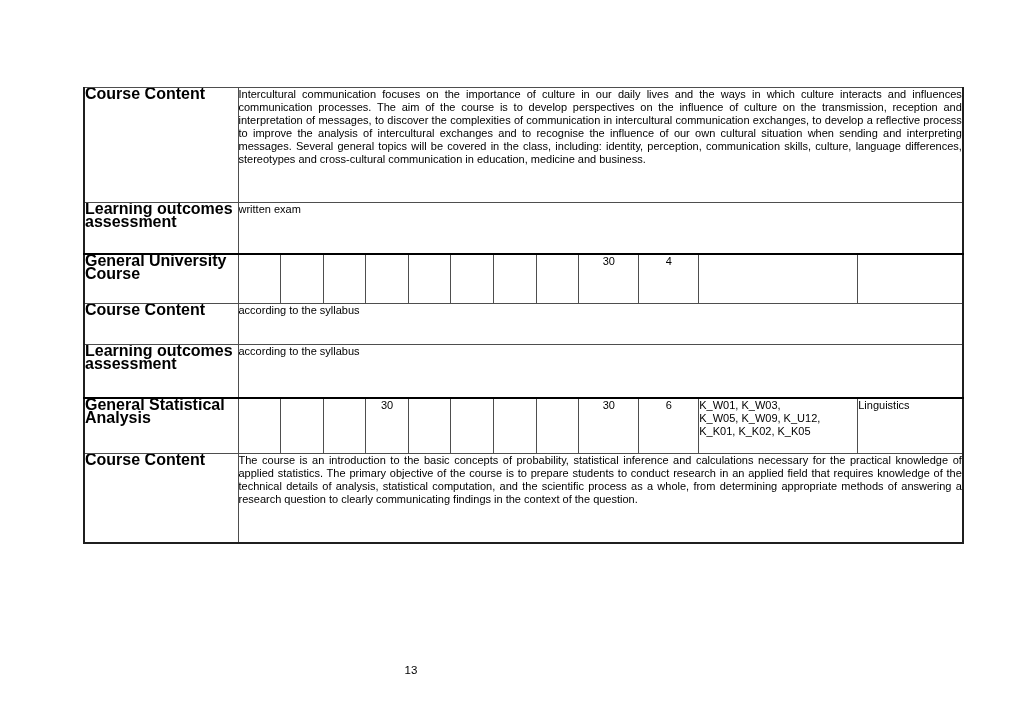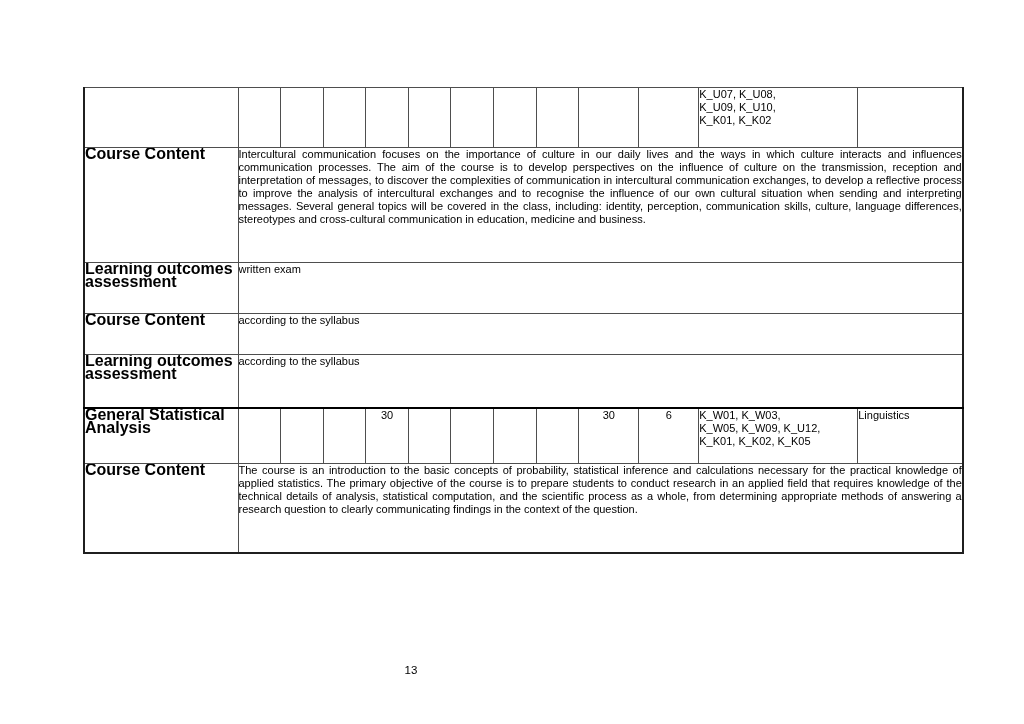--- a/index.html
+++ b/index.html
@@ -57,49 +57,48 @@
         <col style="width:42.6px">
         <col style="width:42.6px">
         <col style="width:42.6px">
       <col style="width:60px">
       <col style="width:60px">
       <col style="width:159px">
       <col style="width:105px">
     </colgroup>
     <tbody>
 
-      <tr class="r1">
-        <td class="label"></td>
-        <td></td>
-        <td></td>
-        <td></td>
-        <td></td>
-        <td></td>
-        <td></td>
-        <td></td>
-        <td></td>
-        <td class="num"></td>
-        <td class="num"></td>
-        <td class="codes">K_U07, K_U08,
-K_U09, K_U10,
-K_K01, K_K02</td>
-        <td class="program"></td>
-      </tr>
 
       <tr class="r2">
         <td class="label">Course Content</td>
         <td class="content justify" colspan="12">Intercultural communication focuses on the importance of culture in our daily lives and the ways in which culture interacts and influences communication processes. The aim of the course is to develop perspectives on the influence of culture on the transmission, reception and interpretation of messages, to discover the complexities of communication in intercultural communication exchanges, to develop a reflective process to improve the analysis of intercultural exchanges and to recognise the influence of our own cultural situation when sending and interpreting messages. Several general topics will be covered in the class, including: identity, perception, communication skills, culture, language differences, stereotypes and cross-cultural communication in education, medicine and business.</td>
       </tr>
 
       <tr class="r3">
         <td class="label">Learning outcomes
 assessment</td>
         <td class="content" colspan="12">written exam</td>
       </tr>
 
+      <tr class="r4 thick">
+        <td class="label">General University
+Course</td>
+        <td></td>
+        <td></td>
+        <td></td>
+        <td></td>
+        <td></td>
+        <td></td>
+        <td></td>
+        <td></td>
+        <td class="num">30</td>
+        <td class="num">4</td>
+        <td class="codes"></td>
+        <td class="program"></td>
+      </tr>
 
       <tr class="r5">
         <td class="label">Course Content</td>
         <td class="content" colspan="12">according to the syllabus</td>
       </tr>
 
       <tr class="r6">
         <td class="label">Learning outcomes
 assessment</td>
         <td class="content" colspan="12">according to the syllabus</td>

